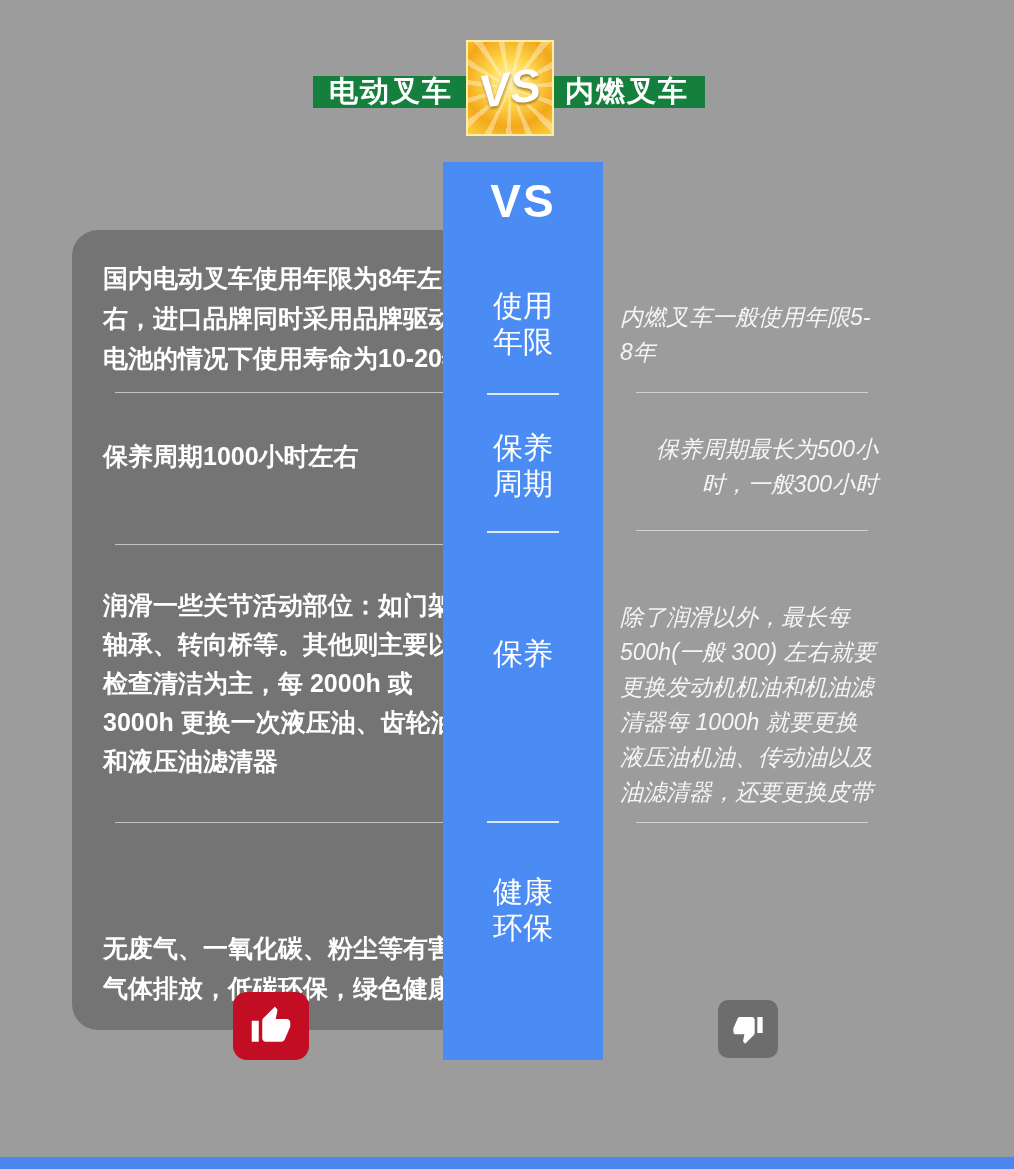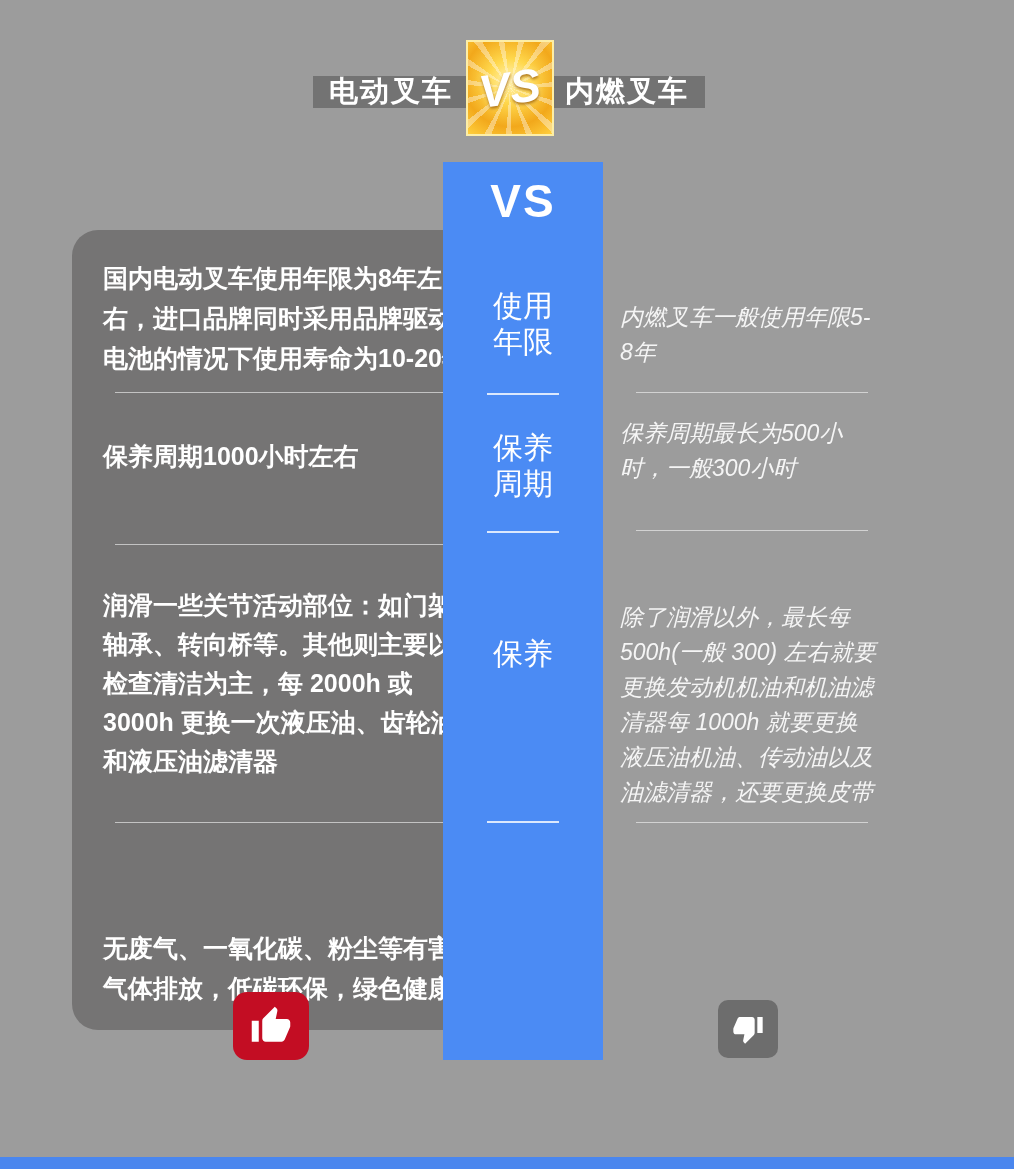--- a/index.html
+++ b/index.html
@@ -7,21 +7,21 @@
     position:relative;
     width:1014px;height:1169px;
     background:#9c9c9c;
     overflow:hidden;
     font-family:"Liberation Sans", sans-serif;
   }
 
   
   .title-bar{
     position:absolute;left:313px;top:76px;width:392px;height:32px;
-    background:#737373;
+    background:#15803d;
     display:flex;align-items:center;justify-content:center;gap:112px;
     color:#ffffff;font-size:29px;font-weight:700;letter-spacing:2px;
     z-index:5;
   }
   .vs-badge{
     position:absolute;left:466px;top:40px;width:88px;height:96px;
     background:
       repeating-conic-gradient(from 10deg, rgba(255,255,255,.38) 0deg 7deg, rgba(255,255,255,0) 7deg 24deg),
       radial-gradient(circle at 50% 42%, #fff6bd 0%, #ffd84d 32%, #f2a81b 68%, #ffcf3e 100%);
     border:2px solid #fdeea6;
@@ -81,21 +81,21 @@
   .blue-d1{top:231px;}
   .blue-d2{top:369px;}
   .blue-d3{top:659px;}
 
   
   .right-text{
     position:absolute;left:620px;width:258px;z-index:2;
     color:rgba(255,255,255,.9);font-size:23px;line-height:35px;font-weight:400;font-style:italic;
   }
   .right-r1{top:300px;}
-  .right-r2{top:416px;}
+  .right-r2{top:432px;text-align:right;}
   .right-r3{top:600px;}
   .right-r4{top:882px;}
   .right-div{
     position:absolute;left:636px;width:232px;height:1px;
     background:#d2d2d2;z-index:2;
   }
   .right-d1{top:392px;}
   .right-d2{top:530px;}
   .right-d3{top:822px;}
 
@@ -155,20 +155,24 @@
       <span>保养</span>
       <span>周期</span>
     </div>
     <div class="blue-div blue-d2"></div>
 
     <div class="blue-label blue-l3">
       <span>保养</span>
     </div>
     <div class="blue-div blue-d3"></div>
 
+    <div class="blue-label blue-l4">
+      <span>健康</span>
+      <span>环保</span>
+    </div>
   </div>
 
   <div class="right-text right-r1">内燃叉车一般使用年限5-8年</div>
   <div class="right-div right-d1"></div>
   <div class="right-text right-r2">保养周期最长为500小时，一般300小时</div>
   <div class="right-div right-d2"></div>
   <div class="right-text right-r3">除了润滑以外，最长每 500h(一般 300) 左右就要更换发动机机油和机油滤清器每 1000h 就要更换液压油机油、传动油以及油滤清器，还要更换皮带</div>
   <div class="right-div right-d3"></div>
 
   <div class="thumb-up-box">

